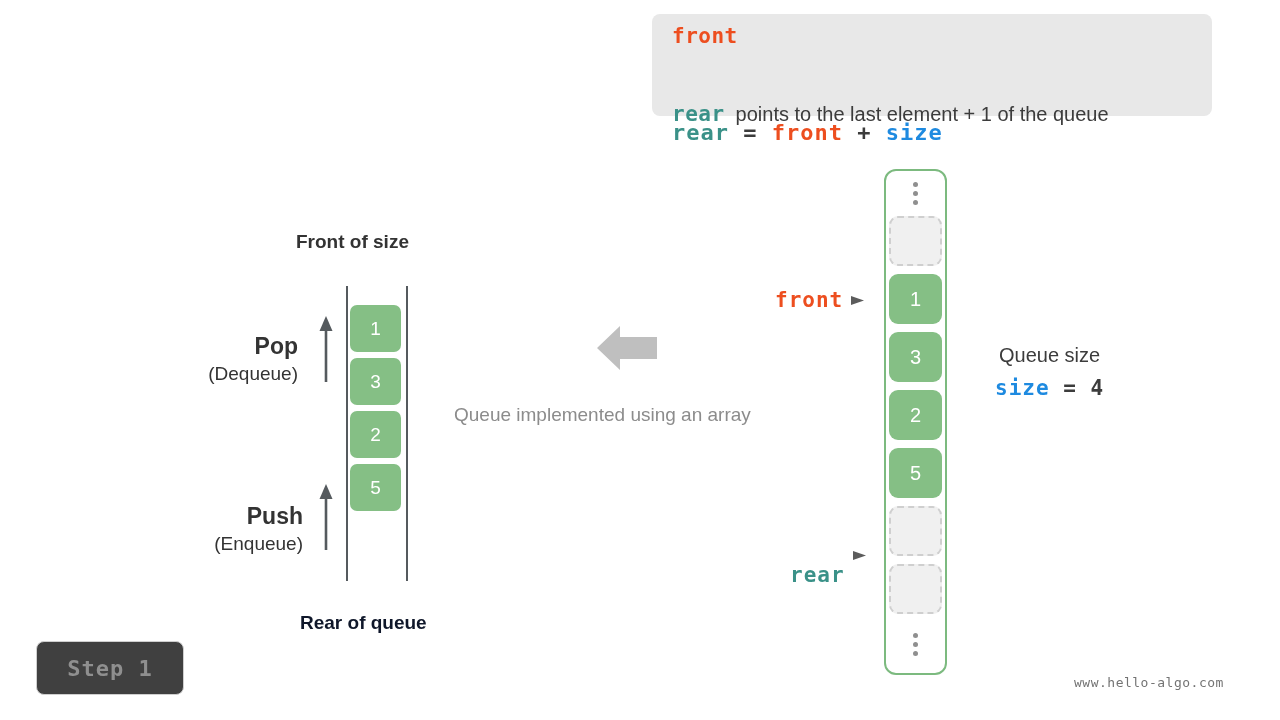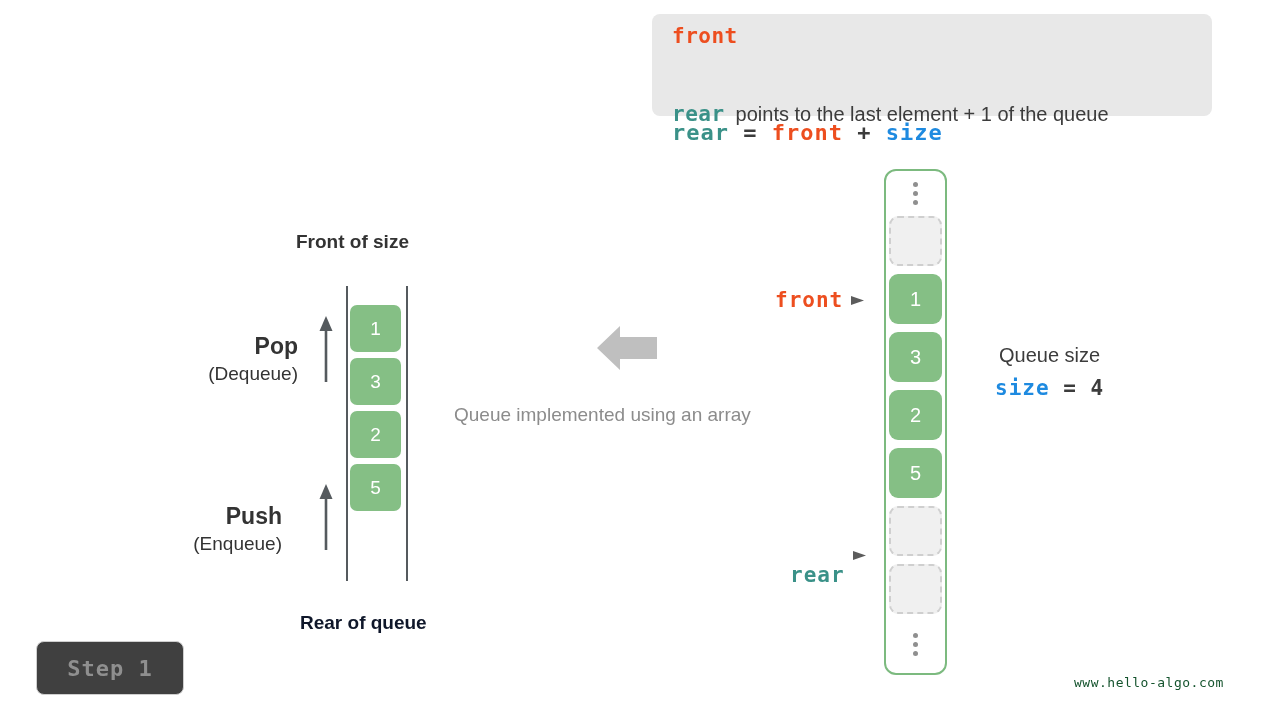--- a/index.html
+++ b/index.html
@@ -118,21 +118,21 @@
     white-space: nowrap;
   }
   .op-sub {
     font-size: 19px;
     color: #333333;
     text-align: right;
     white-space: nowrap;
     margin-top: 3px;
   }
   #pop-group  { left: 118px; top: 333px; width: 180px; }
-  #push-group { left: 102px; top: 503px; width: 180px; }
+  #push-group { left: 123px; top: 503px; width: 180px; }
 
   .up-arrow {
     position: absolute;
     width: 18px;
   }
   #pop-arrow  { left: 317px; top: 316px; height: 66px; }
   #push-arrow { left: 317px; top: 484px; height: 66px; }
 
   
   #center-arrow {
@@ -254,21 +254,21 @@
     color: #8f8f8f;
     letter-spacing: 1px;
   }
 
   
   #watermark {
     position: absolute;
     left: 1074px;
     top: 675px;
     font-size: 13px;
-    color: #14532d;
+    color: #737373;
     font-family: "DejaVu Sans Mono", "Liberation Mono", monospace;
     letter-spacing: 0.5px;
   }
 </style>
 </head>
 <body>
 
 <div id="legend-box">
   <div class="legend-row">
     <span class="mono legend-kw kw-front">front</span>

